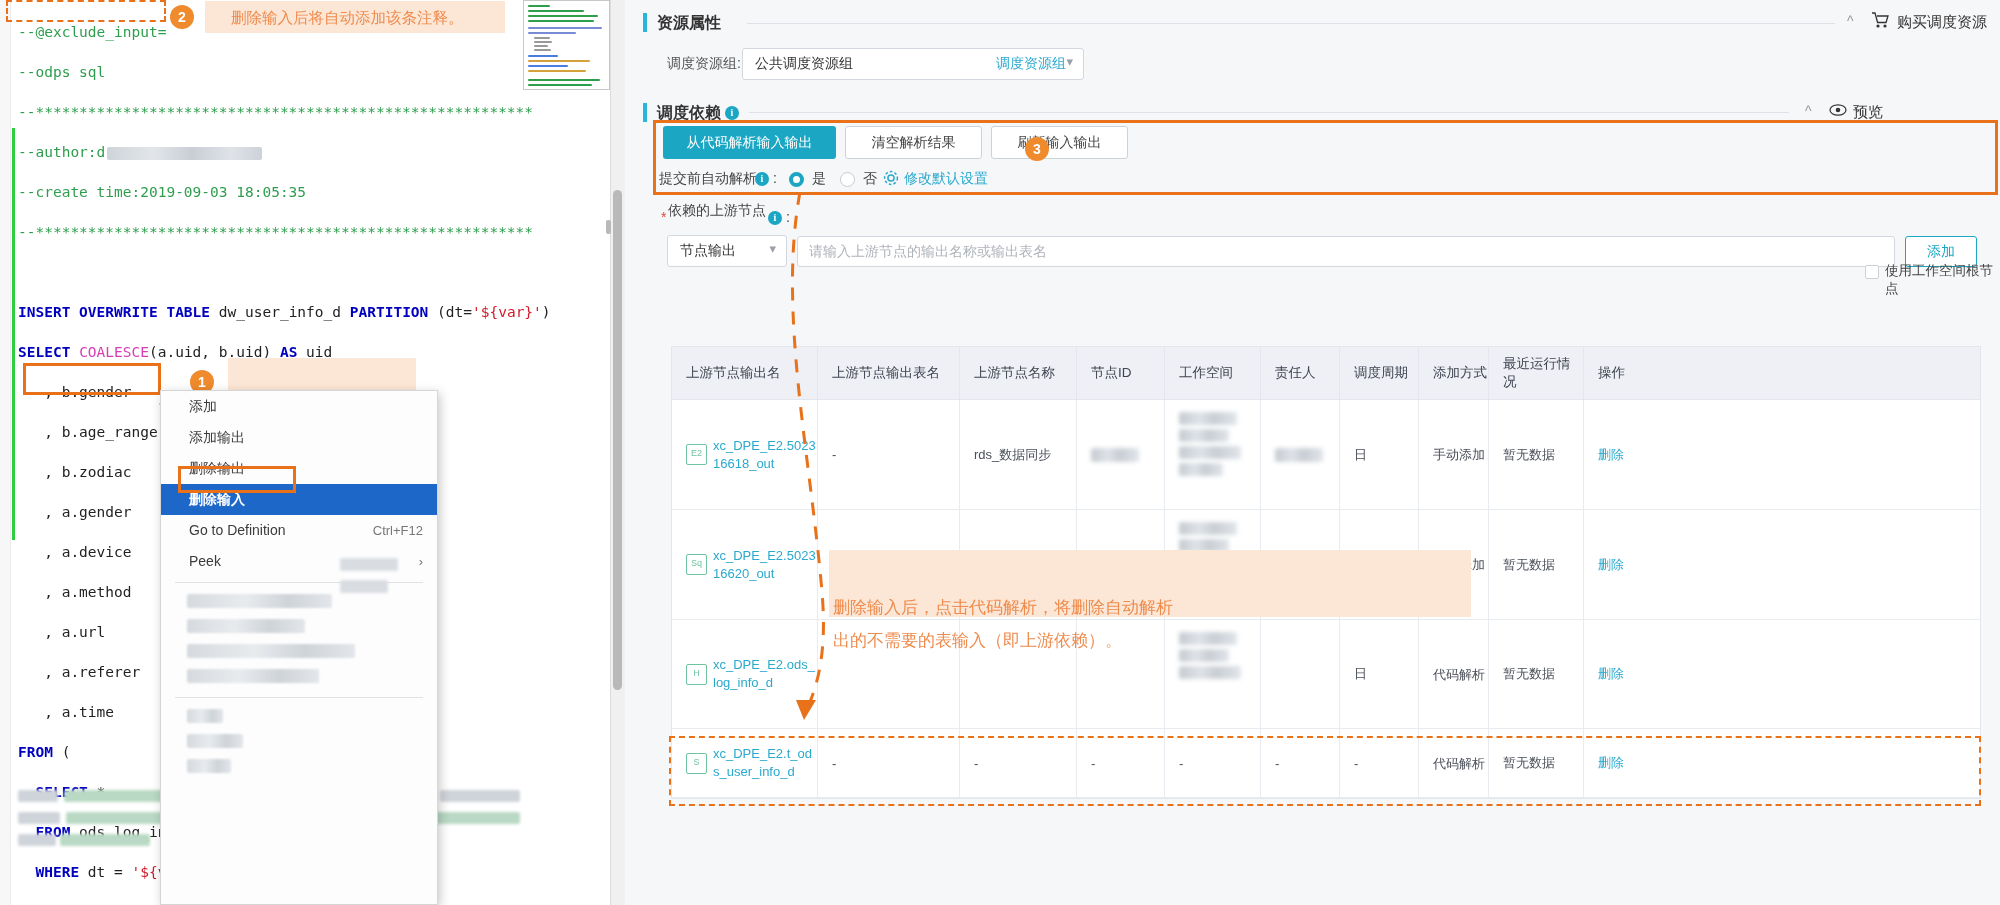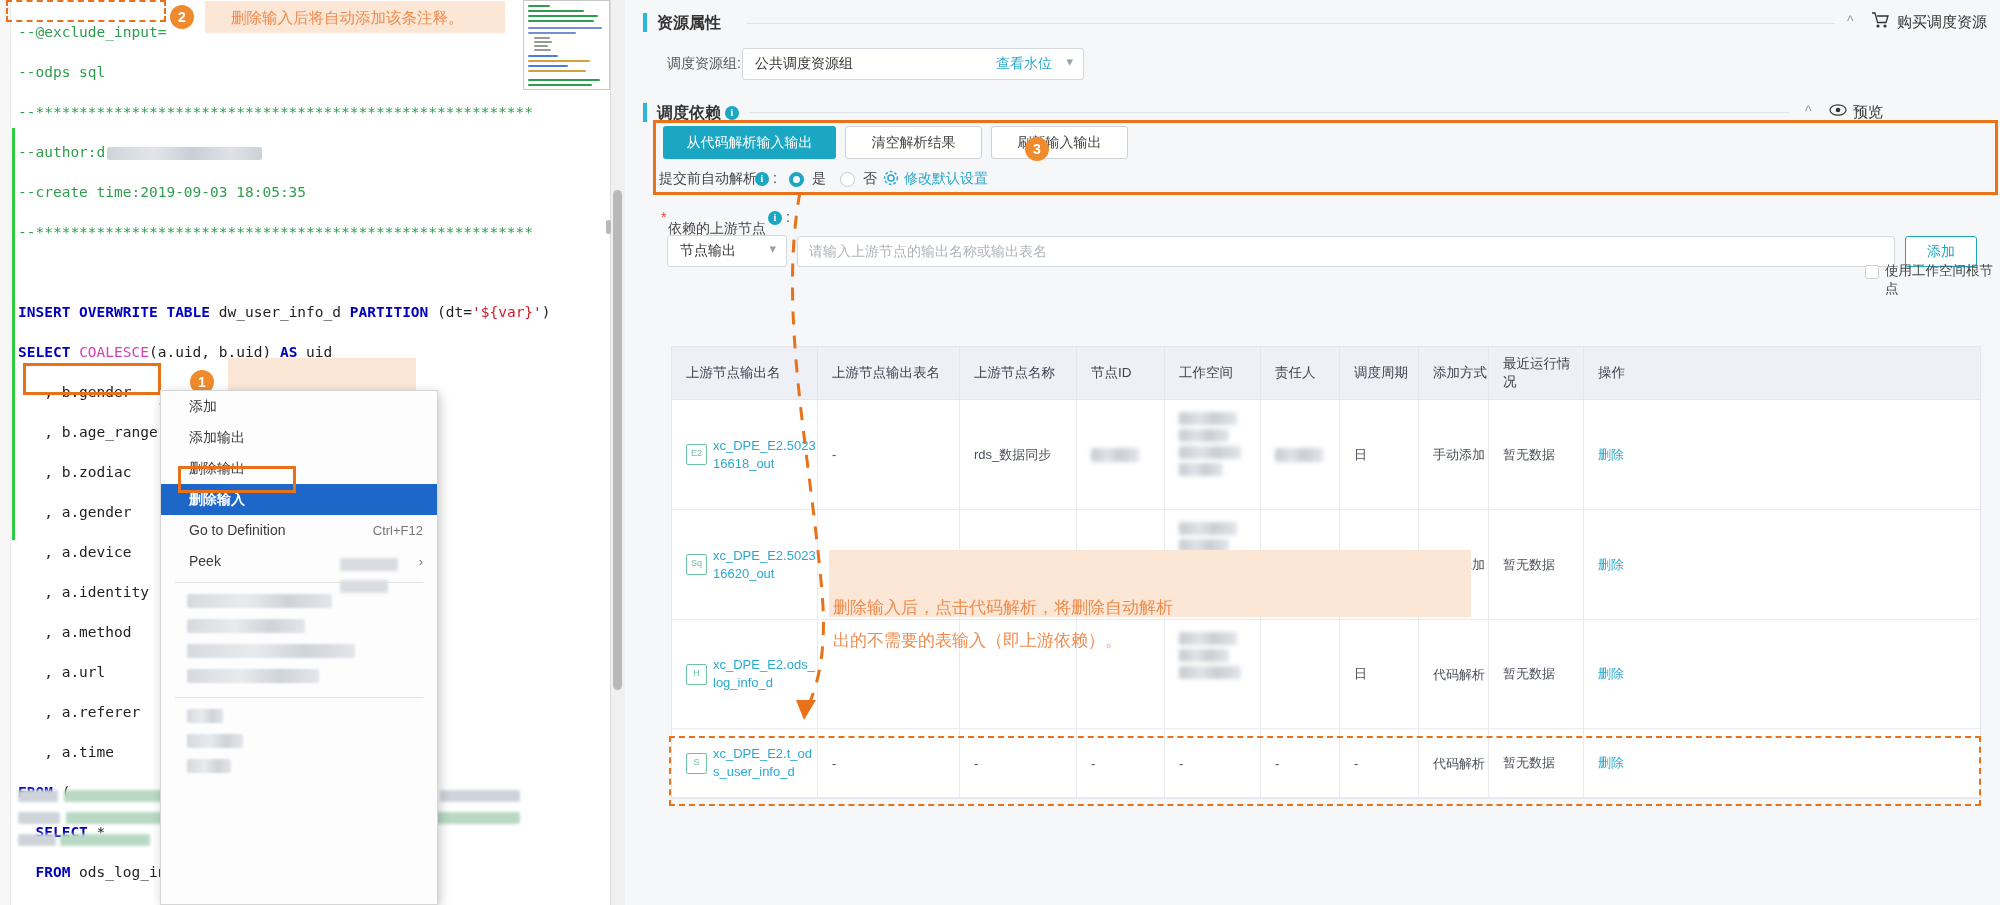--- a/index.html
+++ b/index.html
@@ -225,21 +225,20 @@
 <div class="ln"><span class="cm">--create time:2019-09-03 18:05:35</span></div>
 <div class="ln"><span class="stars">--*********************************************************</span></div>
 <div class="ln">&nbsp;</div>
 <div class="ln"><span class="kw2">INSERT OVERWRITE TABLE</span><span class="pl"> dw_user_info_d </span><span class="kw2">PARTITION</span><span class="pl"> (dt=</span><span class="str">'${var}'</span><span class="pl">)</span></div>
 <div class="ln"><span class="kw2">SELECT</span><span class="pl"> </span><span class="fn">COALESCE</span><span class="pl">(a.uid, b.uid) </span><span class="kw2">AS</span><span class="pl"> uid</span></div>
 <div class="ln"><span class="pl">   , b.gender</span></div>
 <div class="ln"><span class="pl">   , b.age_range</span></div>
 <div class="ln"><span class="pl">   , b.zodiac</span></div>
 <div class="ln"><span class="pl">   , a.gender</span></div>
 <div class="ln"><span class="pl">   , a.device</span></div>
-<div class="ln"><span class="pl">   , a.identity</span></div>
 <div class="ln"><span class="pl">   , a.method</span></div>
 <div class="ln"><span class="pl">   , a.url</span></div>
 <div class="ln"><span class="pl">   , a.referer</span></div>
 <div class="ln"><span class="pl">   , a.time</span></div>
 <div class="ln"><span class="kw2">FROM</span><span class="pl"> (</span></div>
 <div class="ln"><span class="pl">  </span><span class="kw2">SELECT</span><span class="pl"> *</span></div>
 <div class="ln"><span class="pl">  </span><span class="kw2">FROM</span><span class="pl"> ods_log_info_d</span></div>
 <div class="ln"><span class="pl">  </span><span class="kw2">WHERE</span><span class="pl"> dt = </span><span class="str">'${var}'</span></div>
 
 
@@ -350,21 +349,21 @@
         <circle cx="7" cy="15" r="1.6" fill="#333"></circle>
           <circle cx="14" cy="15" r="1.6" fill="#333"></circle>
       </svg>
       <div class="sec-title" style="left:1272px;top:13px;font-weight:normal;font-size:15px;color:#333;">购买调度资源</div>
 
       <div class="flabel" style="left:42px;top:55px;">调度资源组:</div>
       <div class="select" style="left:117px;top:48px;width:342px;">
         <span class="val">公共调度资源组</span>
         <span class="chev">▾</span>
       </div>
-      <div class="link" style="left:371px;top:55px;">查看水位</div>
+      <div class="link" style="left:371px;top:55px;">调度资源组</div>
 
       <div class="sec-bar" style="left:18px;top:103px;"></div>
       <div class="sec-title" style="left:32px;top:103px;">调度依赖</div>
       <div class="infoicon" style="left:100px;top:106px;">i</div>
       <div class="sec-rule" style="left:124px;top:112px;width:1040px;"></div>
       <div class="caret" style="left:1180px;top:103px;">^</div>
       <svg style="position:absolute;left:1204px;top:102px;width:18px;height:16px;">
         <ellipse cx="9" cy="8" rx="8" ry="5.2" stroke="#333" stroke-width="1.2" fill="none"></ellipse>
         <circle cx="9" cy="8" r="2.3" fill="#333"></circle>
       </svg>
@@ -385,21 +384,21 @@
       <div class="rtxt" style="left:238px;top:170px;">否</div>
       <svg class="gear" style="position:absolute;left:258px;top:170px;width:16px;height:16px;">
         <circle cx="8" cy="8" r="3.1" stroke="#2aa9cd" stroke-width="1.5" fill="none"></circle>
         <circle cx="8" cy="8" r="6.4" stroke="#2aa9cd" stroke-width="1.5" fill="none" stroke-dasharray="2.6,2.1"></circle>
       </svg>
       <div class="link" style="left:279px;top:170px;">修改默认设置</div>
 
       <div class="obox" style="left:28px;top:120px;width:1345px;height:75px;"></div>
 
       <div class="req" style="left:36px;top:209px;">*</div>
-      <div class="rtxt" style="left:43px;top:220px;">依赖的上游节点</div>
+      <div class="rtxt" style="left:43px;top:202px;">依赖的上游节点</div>
       <div class="infoicon" style="left:143px;top:211px;">i</div>
       <div class="rtxt" style="left:161px;top:209px;">:</div>
 
       <div class="select" style="left:42px;top:235px;width:120px;">
         <span class="val">节点输出</span>
         <span class="chev">▾</span>
       </div>
       <div class="inputbox" style="left:172px;top:236px;width:1098px;">
         <span>请输入上游节点的输出名称或输出表名</span>
       </div>

